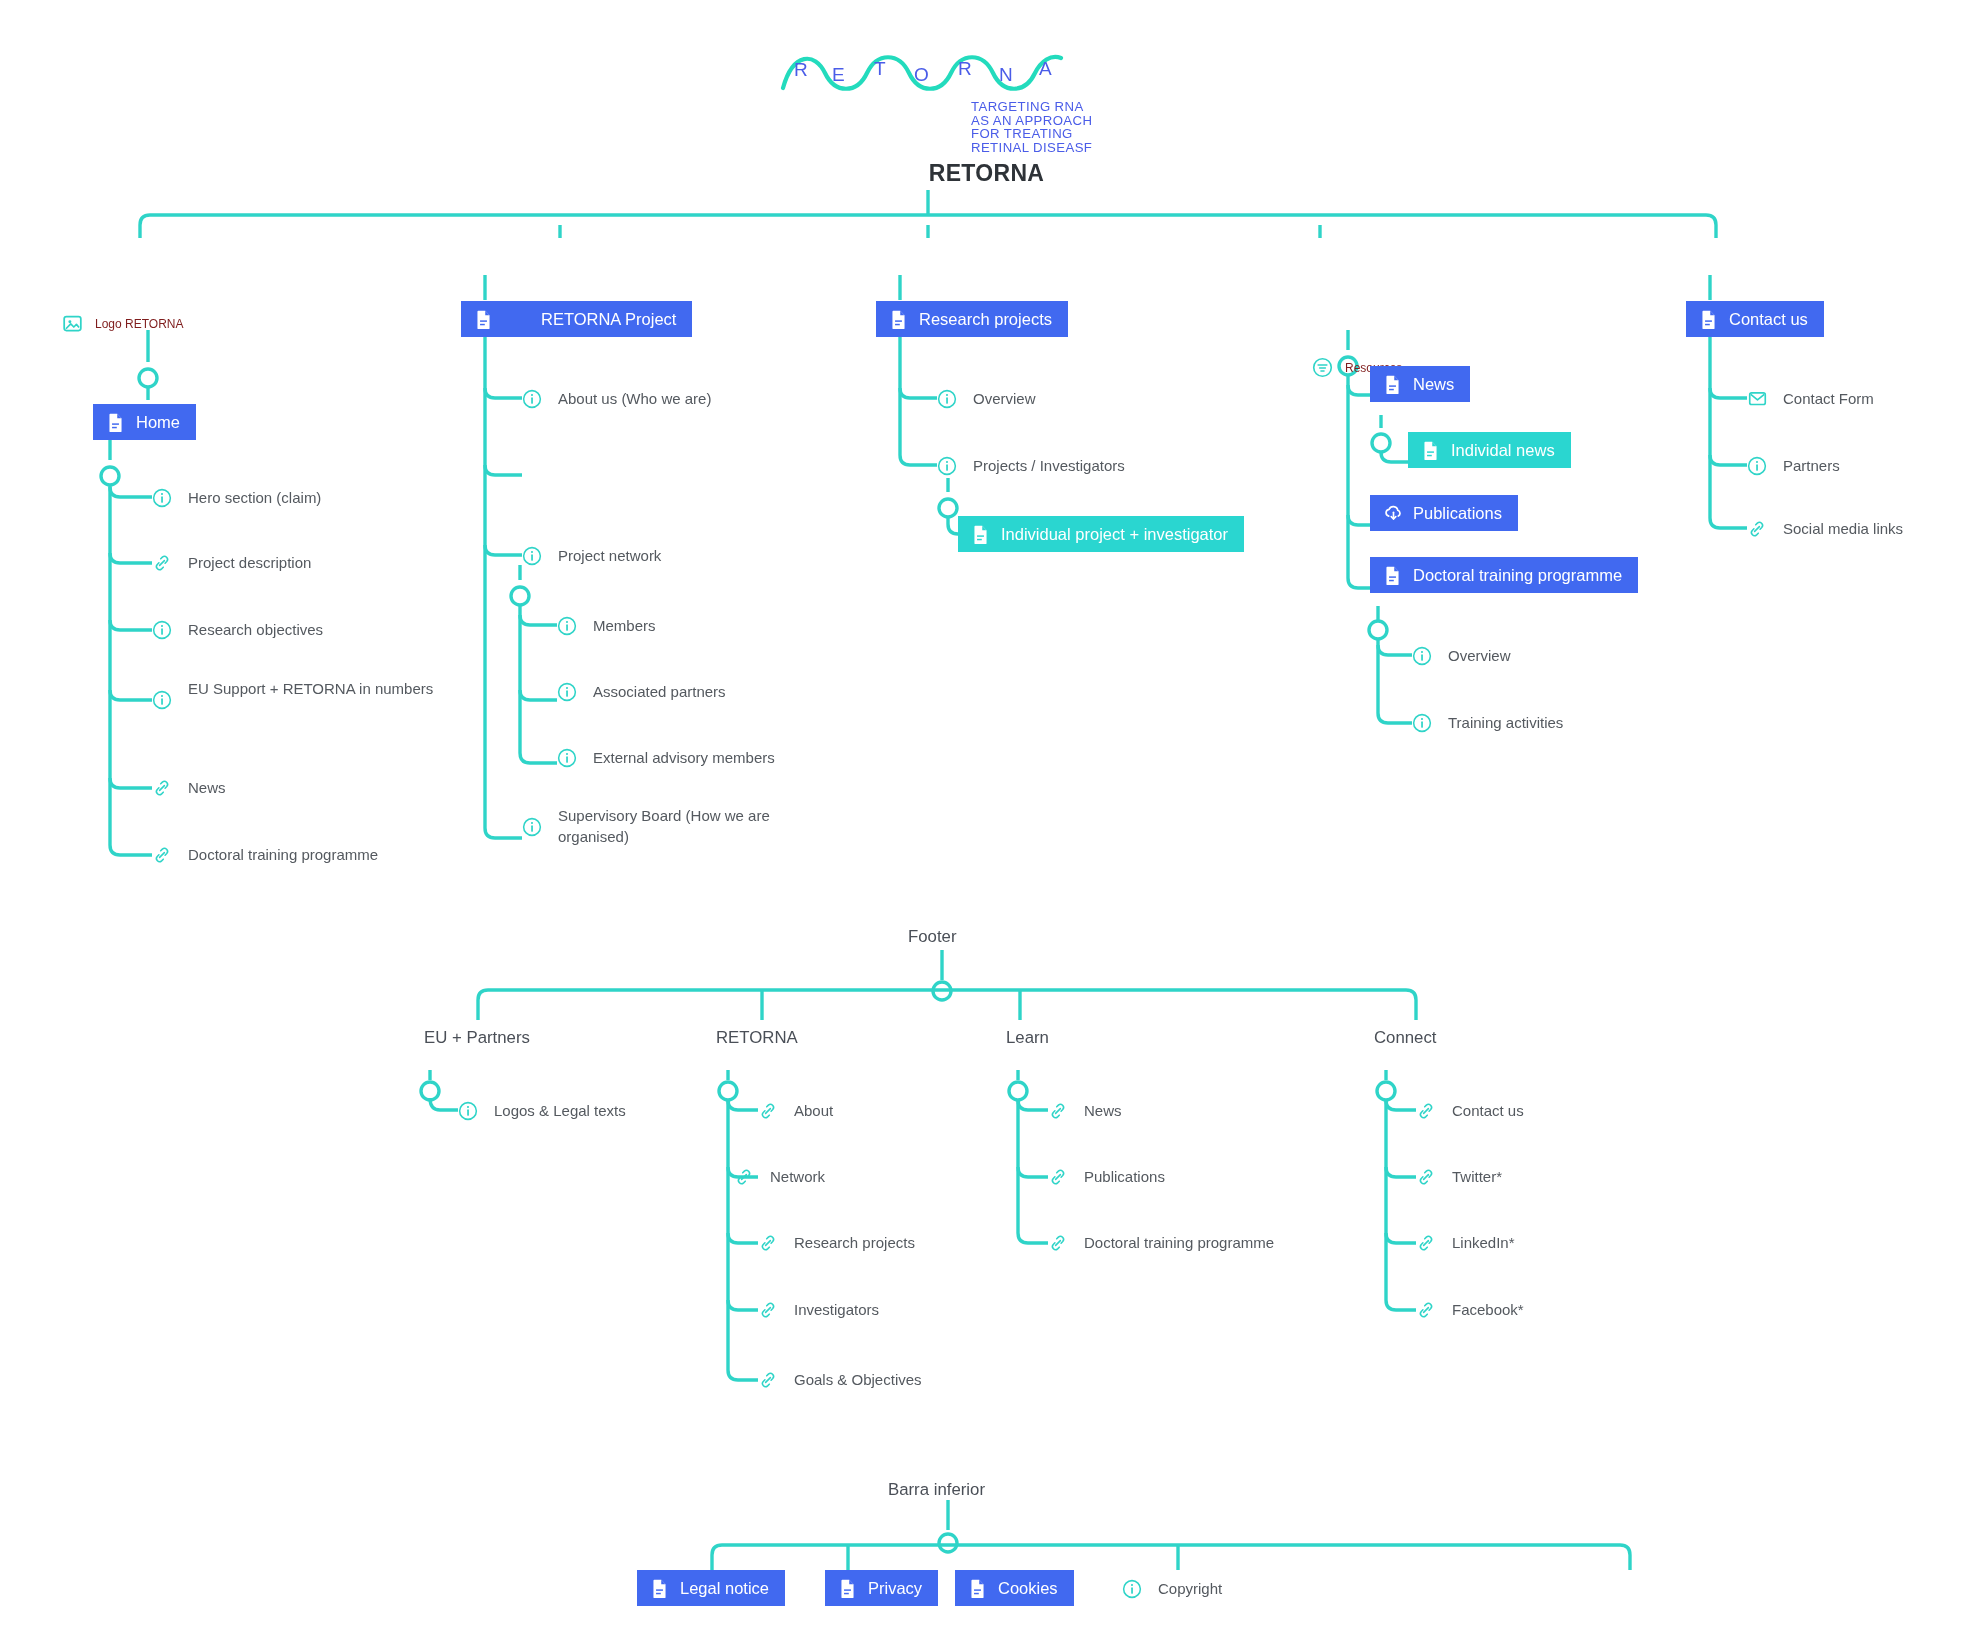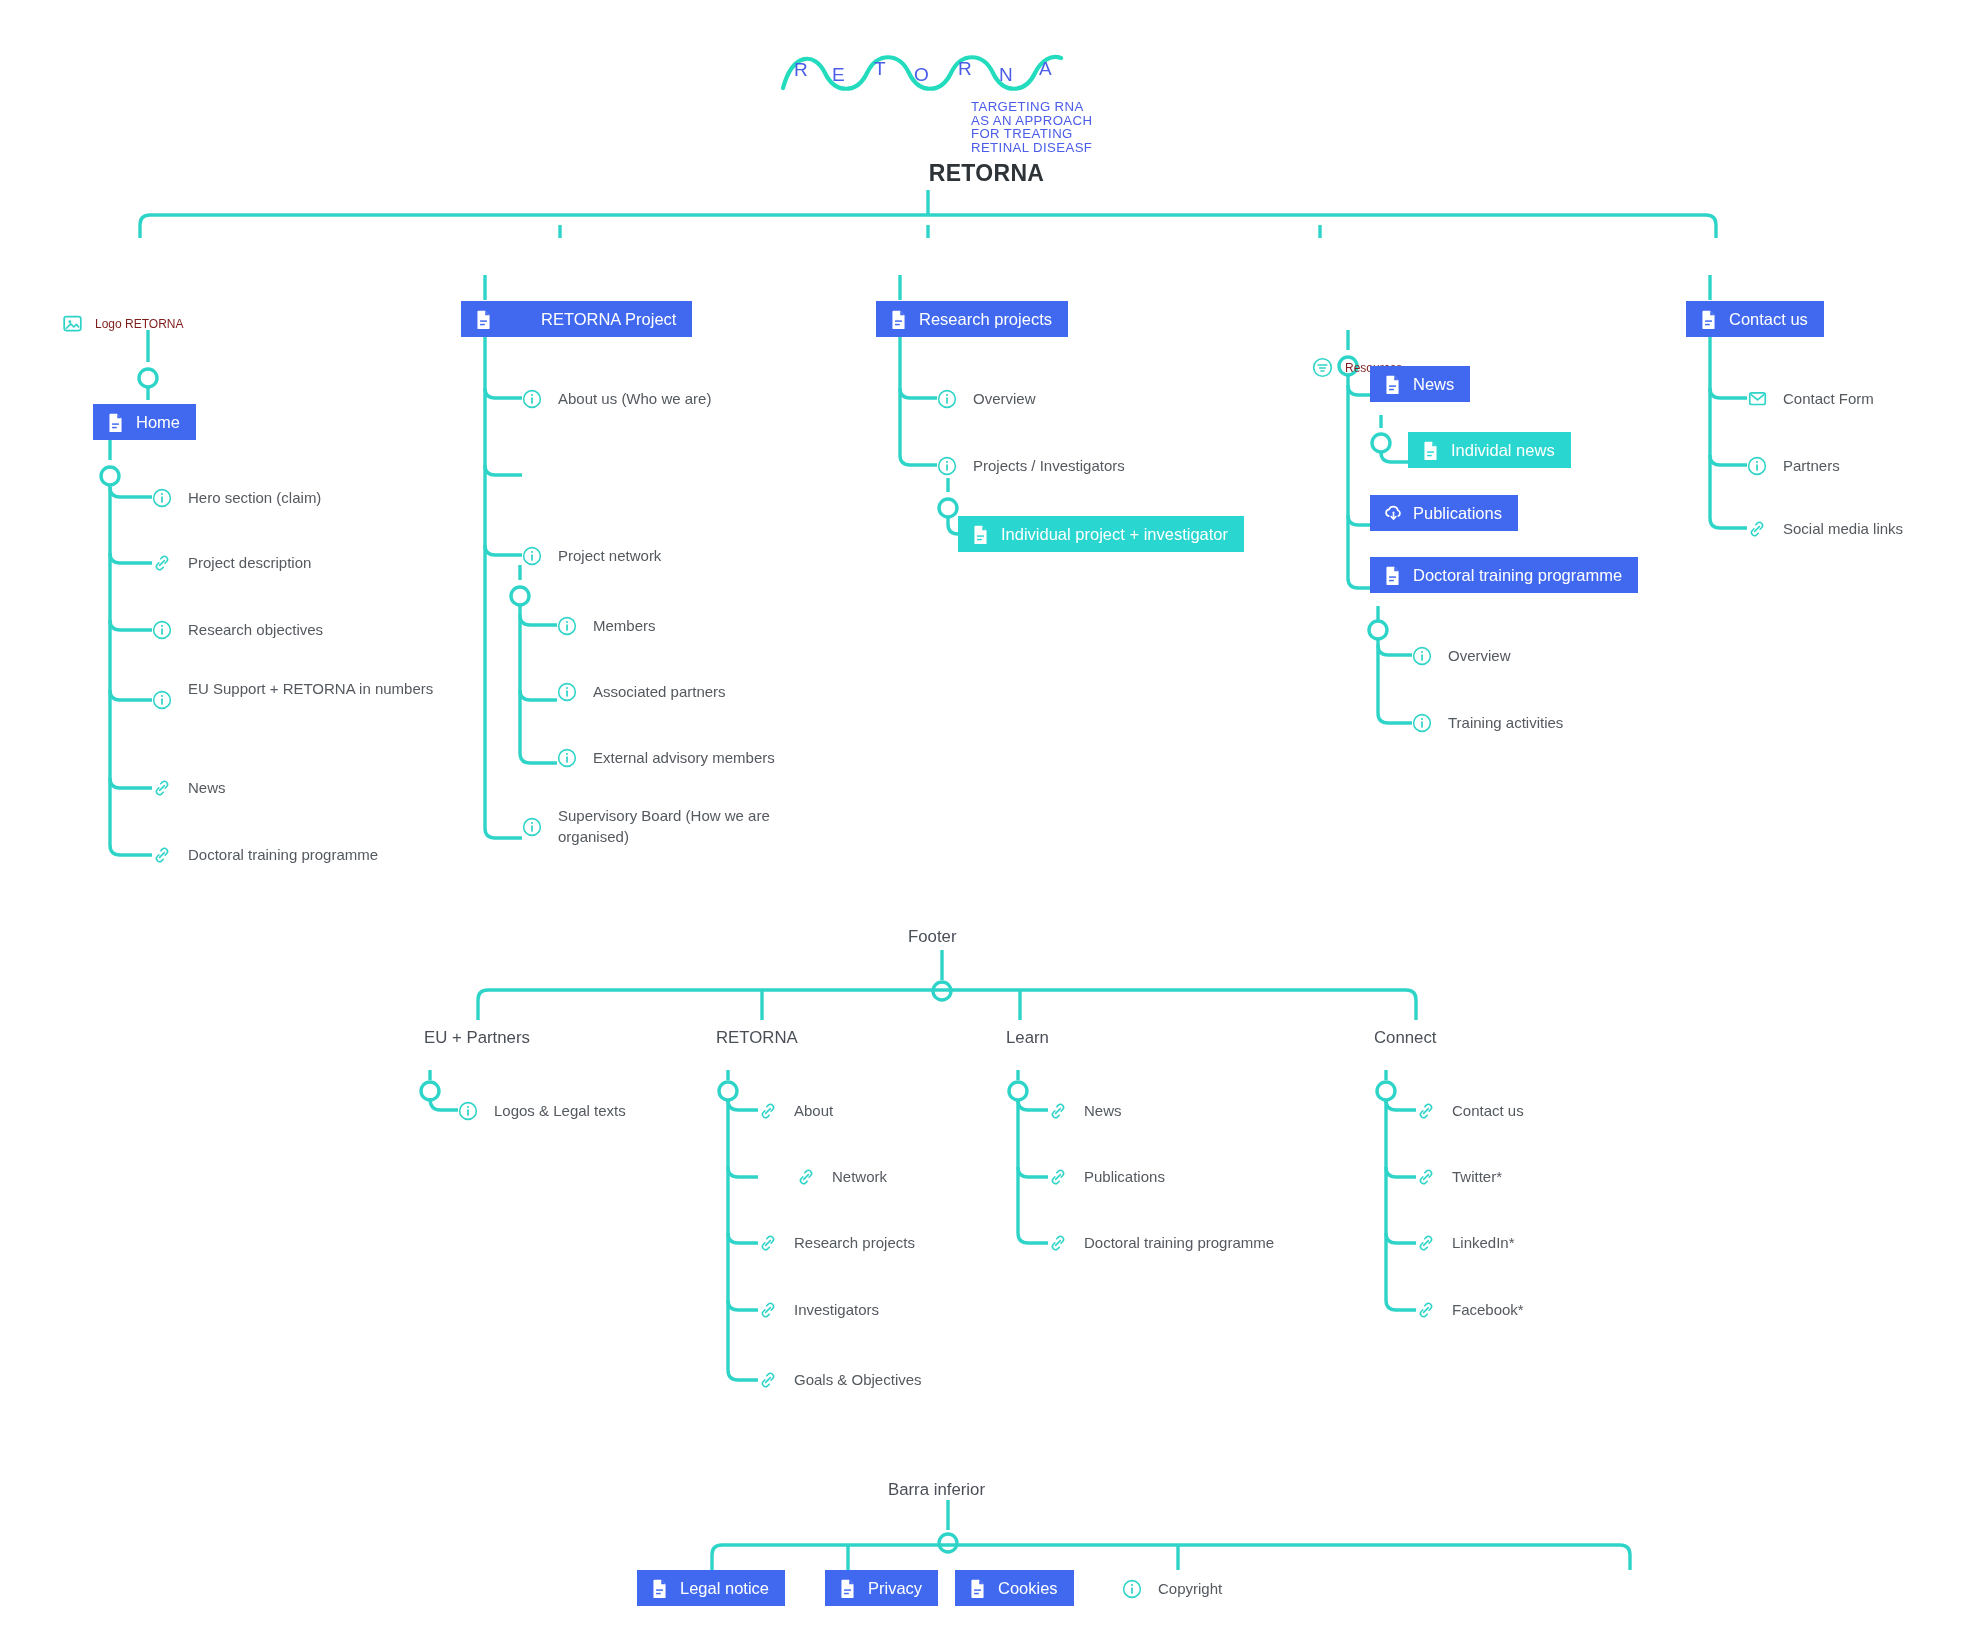--- a/index.html
+++ b/index.html
@@ -508,21 +508,21 @@
 
   <div class="section-label" style="left:716px; top:1028px;">RETORNA</div>
   <div class="leaf" style="left:758px; top:1100px;">
     <span class="li"><svg viewBox="0 0 22 22" width="20" height="20">
           <path d="M8.4 13.6 L13.6 8.4" stroke="#2fd4c8" stroke-width="1.7" fill="none" stroke-linecap="round"></path>
           <path d="M9.6 6.4 L11.4 4.6 a3.4 3.4 0 0 1 4.8 4.8 L14.4 11.2" stroke="#2fd4c8" stroke-width="1.7" fill="none" stroke-linecap="round"></path>
           <path d="M12.4 15.6 L10.6 17.4 a3.4 3.4 0 0 1 -4.8 -4.8 L7.6 10.8" stroke="#2fd4c8" stroke-width="1.7" fill="none" stroke-linecap="round"></path>
         </svg></span>
     <span class="ltxt">About</span>
   </div>
-  <div class="leaf" style="left:796px; top:1166px;">
+  <div class="leaf" style="left:734px; top:1166px;">
     <span class="li"><svg viewBox="0 0 22 22" width="20" height="20">
           <path d="M8.4 13.6 L13.6 8.4" stroke="#2fd4c8" stroke-width="1.7" fill="none" stroke-linecap="round"></path>
           <path d="M9.6 6.4 L11.4 4.6 a3.4 3.4 0 0 1 4.8 4.8 L14.4 11.2" stroke="#2fd4c8" stroke-width="1.7" fill="none" stroke-linecap="round"></path>
           <path d="M12.4 15.6 L10.6 17.4 a3.4 3.4 0 0 1 -4.8 -4.8 L7.6 10.8" stroke="#2fd4c8" stroke-width="1.7" fill="none" stroke-linecap="round"></path>
         </svg></span>
     <span class="ltxt">Network</span>
   </div>
   <div class="leaf" style="left:758px; top:1232px;">
     <span class="li"><svg viewBox="0 0 22 22" width="20" height="20">
           <path d="M8.4 13.6 L13.6 8.4" stroke="#2fd4c8" stroke-width="1.7" fill="none" stroke-linecap="round"></path>

